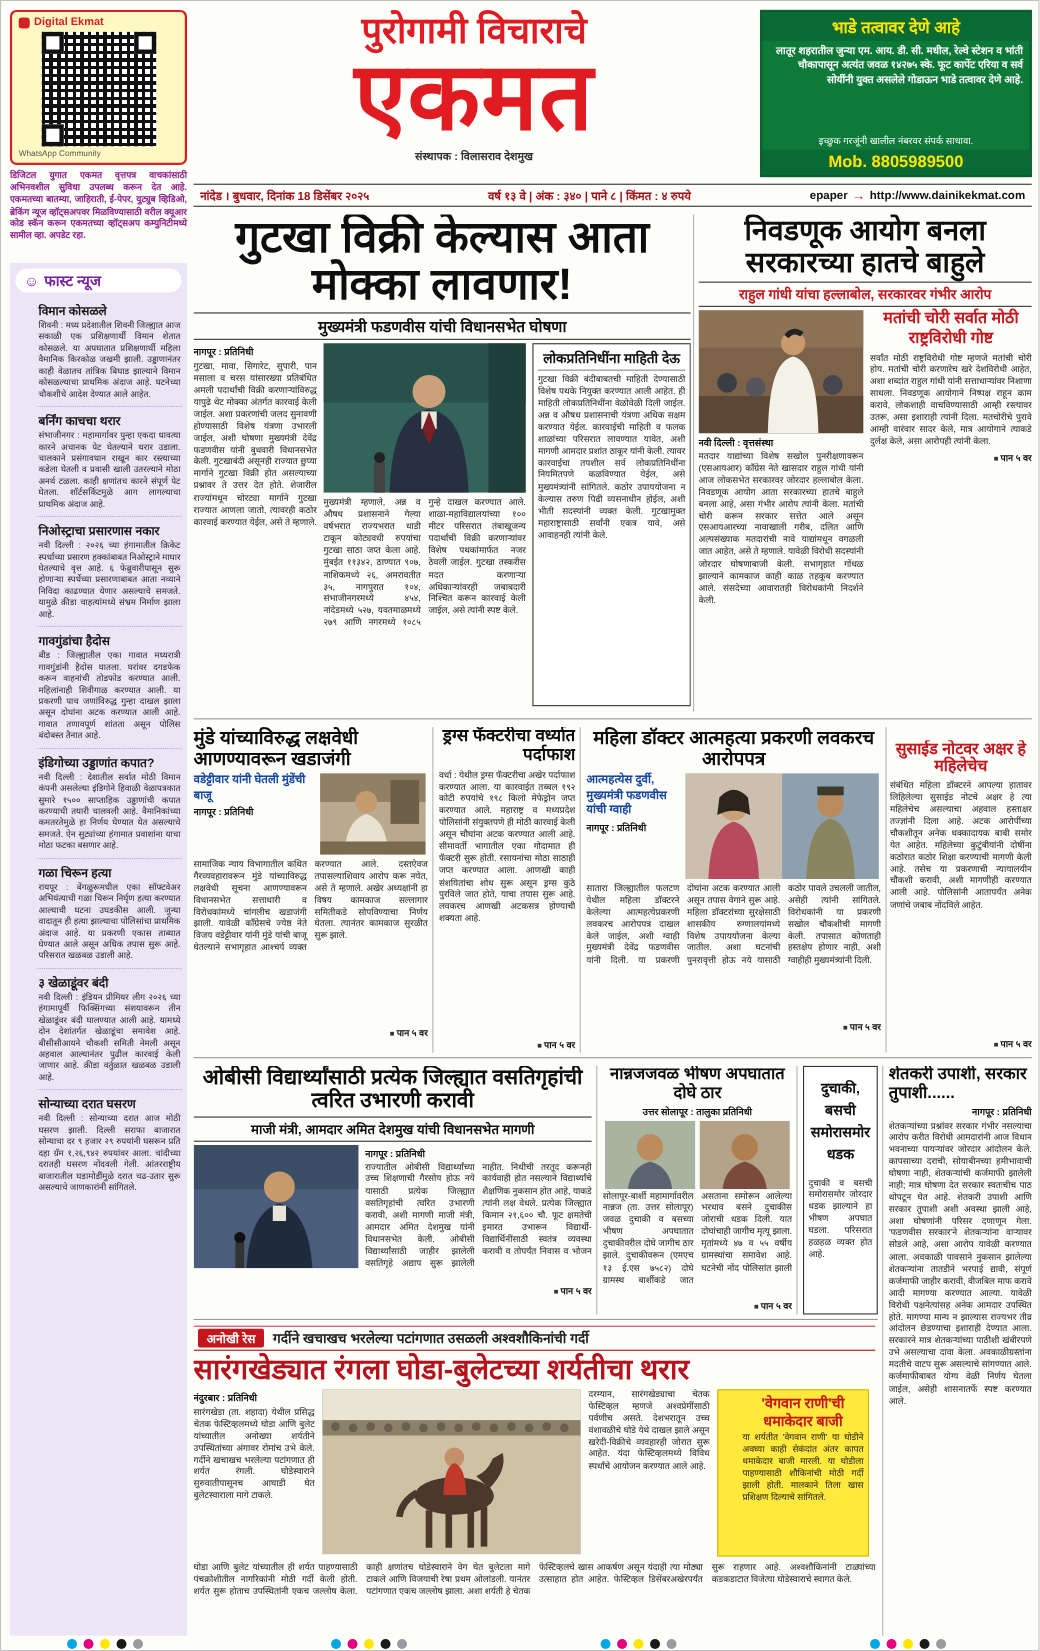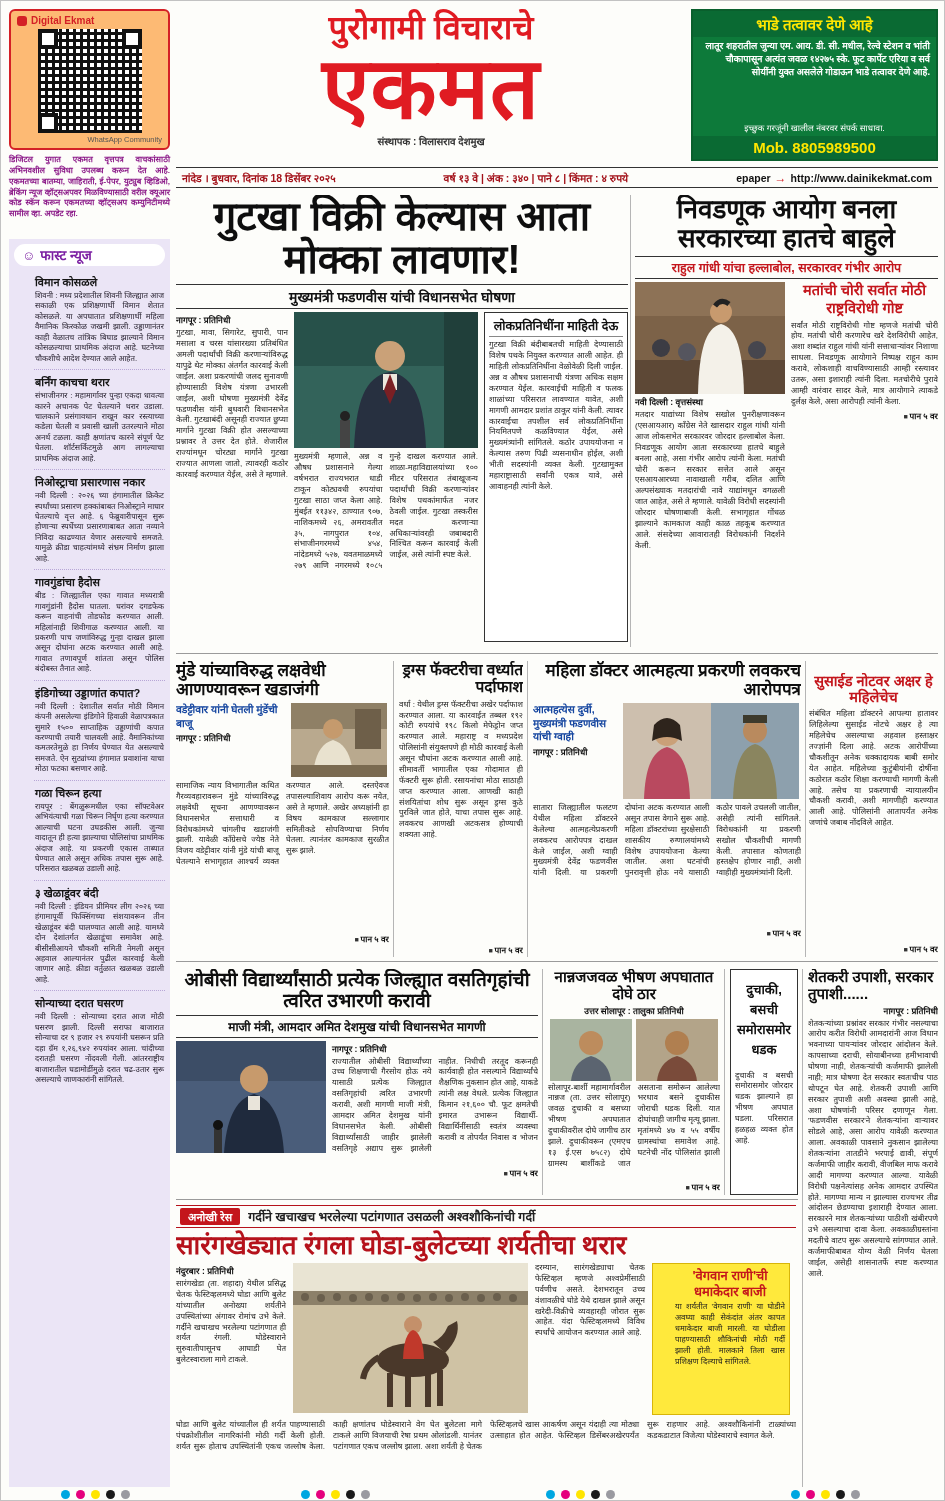--- a/index.html
+++ b/index.html
@@ -2,30 +2,30 @@
 <html><head>
 <meta charset="utf-8">
 <style>
   html,body{margin:0;padding:0;background:#d8d8d8;}
   .page{position:relative;width:945px;height:1501px;margin:0 auto;background:#fdfdfa;
     font-family:"Liberation Sans","DejaVu Sans",sans-serif;color:#111;overflow:hidden;
     border:1px solid #c2c2c2;box-sizing:border-box;}
   .abs{position:absolute;}
   
   .digital-box{left:8px;top:8px;width:161px;height:226px;}
-  .qr-card{border:2px solid #d42026;border-radius:6px;background:#fdba74;padding:4px 6px;}
+  .qr-card{border:2px solid #d42026;border-radius:6px;background:#fef9c3;padding:4px 6px;}
   .qr-head{display:flex;align-items:center;gap:4px;}
   .logo-dot{width:10px;height:10px;border-radius:3px;background:#d42026;display:inline-block;}
   .qr-brand{color:#d42026;font-weight:bold;font-size:10px;}
   .qr{width:104px;height:104px;margin:3px auto 2px;position:relative;
       background:repeating-linear-gradient(0deg,#111 0 3px,transparent 3px 7px),
                  repeating-linear-gradient(90deg,#111 0 3px,#fff 3px 7px);}
   .qr i{position:absolute;width:20px;height:20px;border:4px solid #111;background:#fff;box-sizing:border-box;}
   .qr .tl{left:0;top:0}.qr .tr{right:0;top:0}.qr .bl{left:0;bottom:0}
-  .qr-sub{text-align:right;font-size:7.5px;color:#555;}
+  .qr-sub{text-align:left;font-size:7.5px;color:#555;}
   .digital-caption{margin:5px 0 0;font-size:8.1px;line-height:1.34;text-align:justify;color:#8d1d8a;font-weight:bold;}
   .masthead{left:180px;top:10px;width:500px;text-align:center;}
   .m-tag{color:#e01b22;font-weight:800;font-size:33px;line-height:1.05;}
   .m-title{color:#e01b22;font-weight:800;font-size:86px;line-height:.98;letter-spacing:1px;}
   .m-founder{font-size:10px;color:#333;margin-top:4px;font-weight:bold;}
   .ad-box{left:690px;top:8px;width:247px;height:152px;background:#0d7a3a;border:2px solid #0a5f2d;
       color:#fff;display:flex;flex-direction:column;box-sizing:border-box;}
   .ad-title{background:#0a6a33;color:#ffe600;font-weight:800;font-size:15px;text-align:center;padding:3px 2px;}
   .ad-body{font-size:9.3px;font-weight:bold;text-align:right;line-height:1.42;padding:3px 6px 0;flex:1;}
   .ad-note{font-size:8.6px;text-align:center;padding:0 4px 2px;}
@@ -250,21 +250,21 @@
 
   <div class="story" style="left:398px;top:660px;width:124px;height:296px;">
     <div class="hl" style="font-size:15.5px;text-align:right;">ड्रग्स फॅक्टरीचा वर्ध्यात पर्दाफाश</div>
     <div class="bt" style="margin-top:4px;height:242px;">वर्धा : येथील ड्रग्स फॅक्टरीचा अखेर पर्दाफाश करण्यात आला. या कारवाईत तब्बल १९२ कोटी रुपयांचे १९८ किलो मेफेड्रोन जप्त करण्यात आले. महाराष्ट्र व मध्यप्रदेश पोलिसांनी संयुक्तपणे ही मोठी कारवाई केली असून चौघांना अटक करण्यात आली आहे. सीमावर्ती भागातील एका गोदामात ही फॅक्टरी सुरू होती. रसायनांचा मोठा साठाही जप्त करण्यात आला. आणखी काही संशयितांचा शोध सुरू असून ड्रग्स कुठे पुरविले जात होते, याचा तपास सुरू आहे. लवकरच आणखी अटकसत्र होण्याची शक्यता आहे.</div>
     <div class="jump">पान ५ वर</div>
   </div>
 
   <div class="vr" style="left:526px;top:660px;height:296px;"></div>
 
   <div class="story" style="left:532px;top:660px;width:268px;height:296px;">
-    <div class="hl hl-md" style="text-align:right;">महिला डॉक्टर आत्महत्या प्रकरणी लवकरच आरोपपत्र</div>
+    <div class="hl hl-md" style="text-align:center;">महिला डॉक्टर आत्महत्या प्रकरणी लवकरच आरोपपत्र</div>
     <div style="display:flex;gap:6px;margin:4px 0;">
       <div style="width:84px;">
         <div class="sub-blue">आत्महत्येस दुर्वी, मुख्यमंत्री फडणवीस यांची ग्वाही</div>
         <div class="dateline">नागपूर : प्रतिनिधी</div>
       </div>
       <div class="photo" style="width:176px;height:96px;">
         <svg viewBox="0 0 176 96" preserveAspectRatio="none">
             <rect width="88" height="96" fill="#cdbfae"></rect>
             <rect x="88" width="88" height="96" fill="#8da0ad"></rect>
             <circle cx="44" cy="30" r="13" fill="#caa078"></circle>

